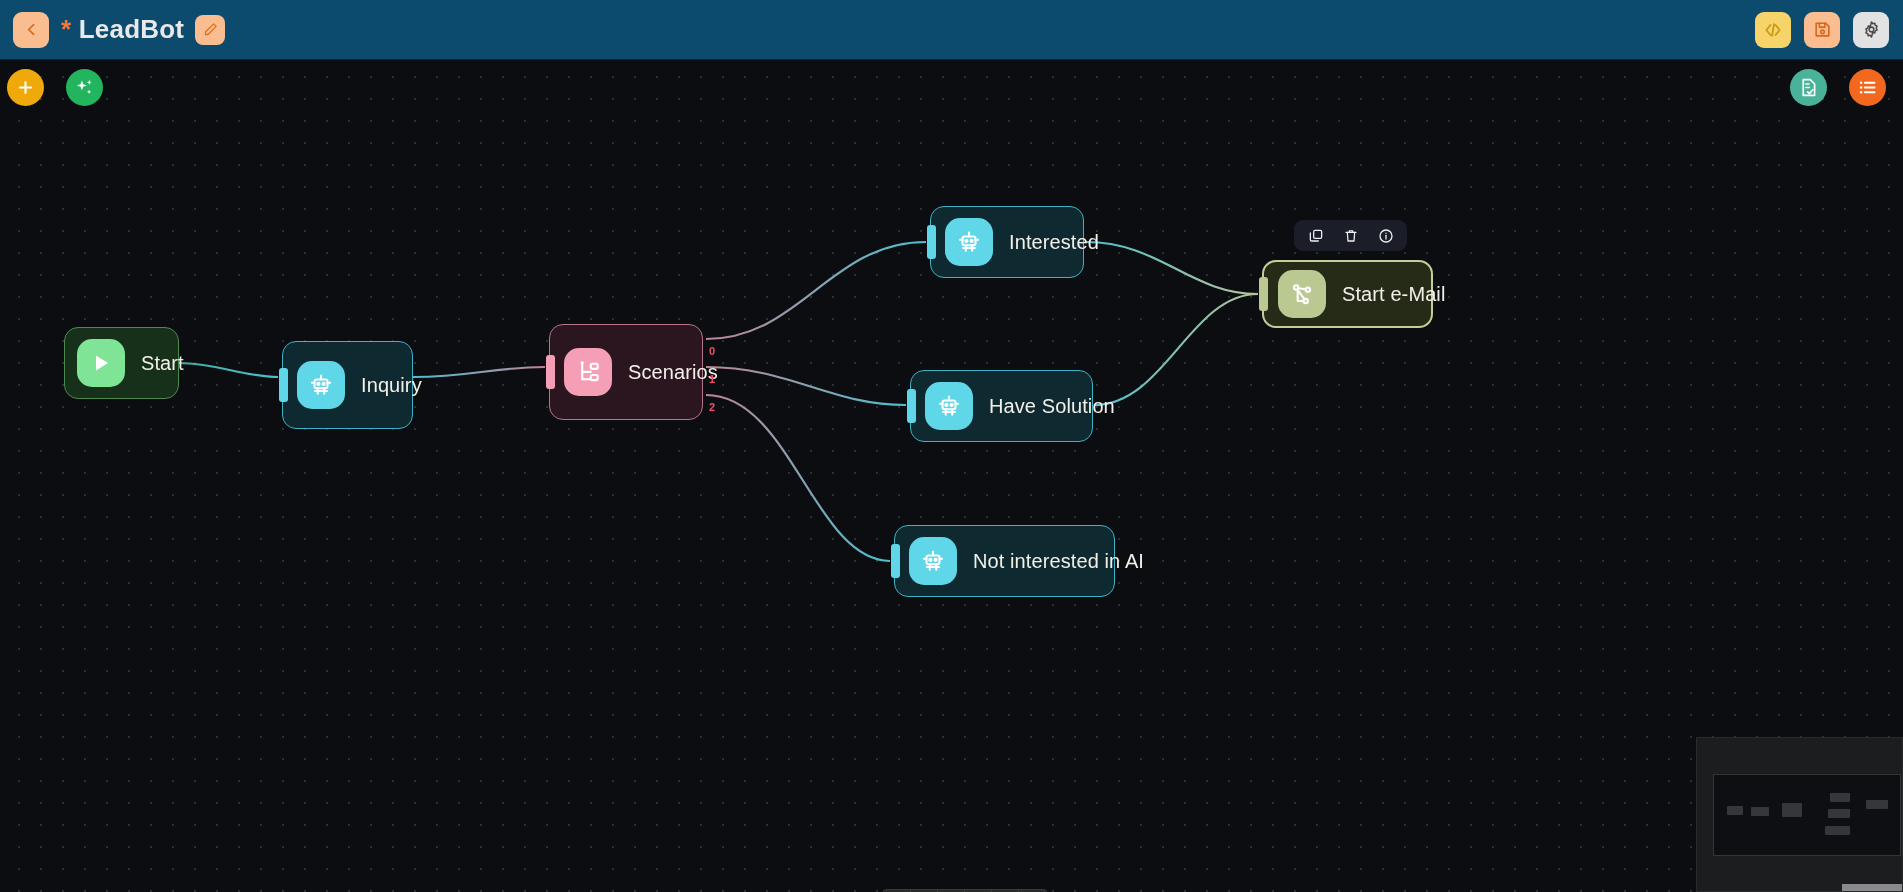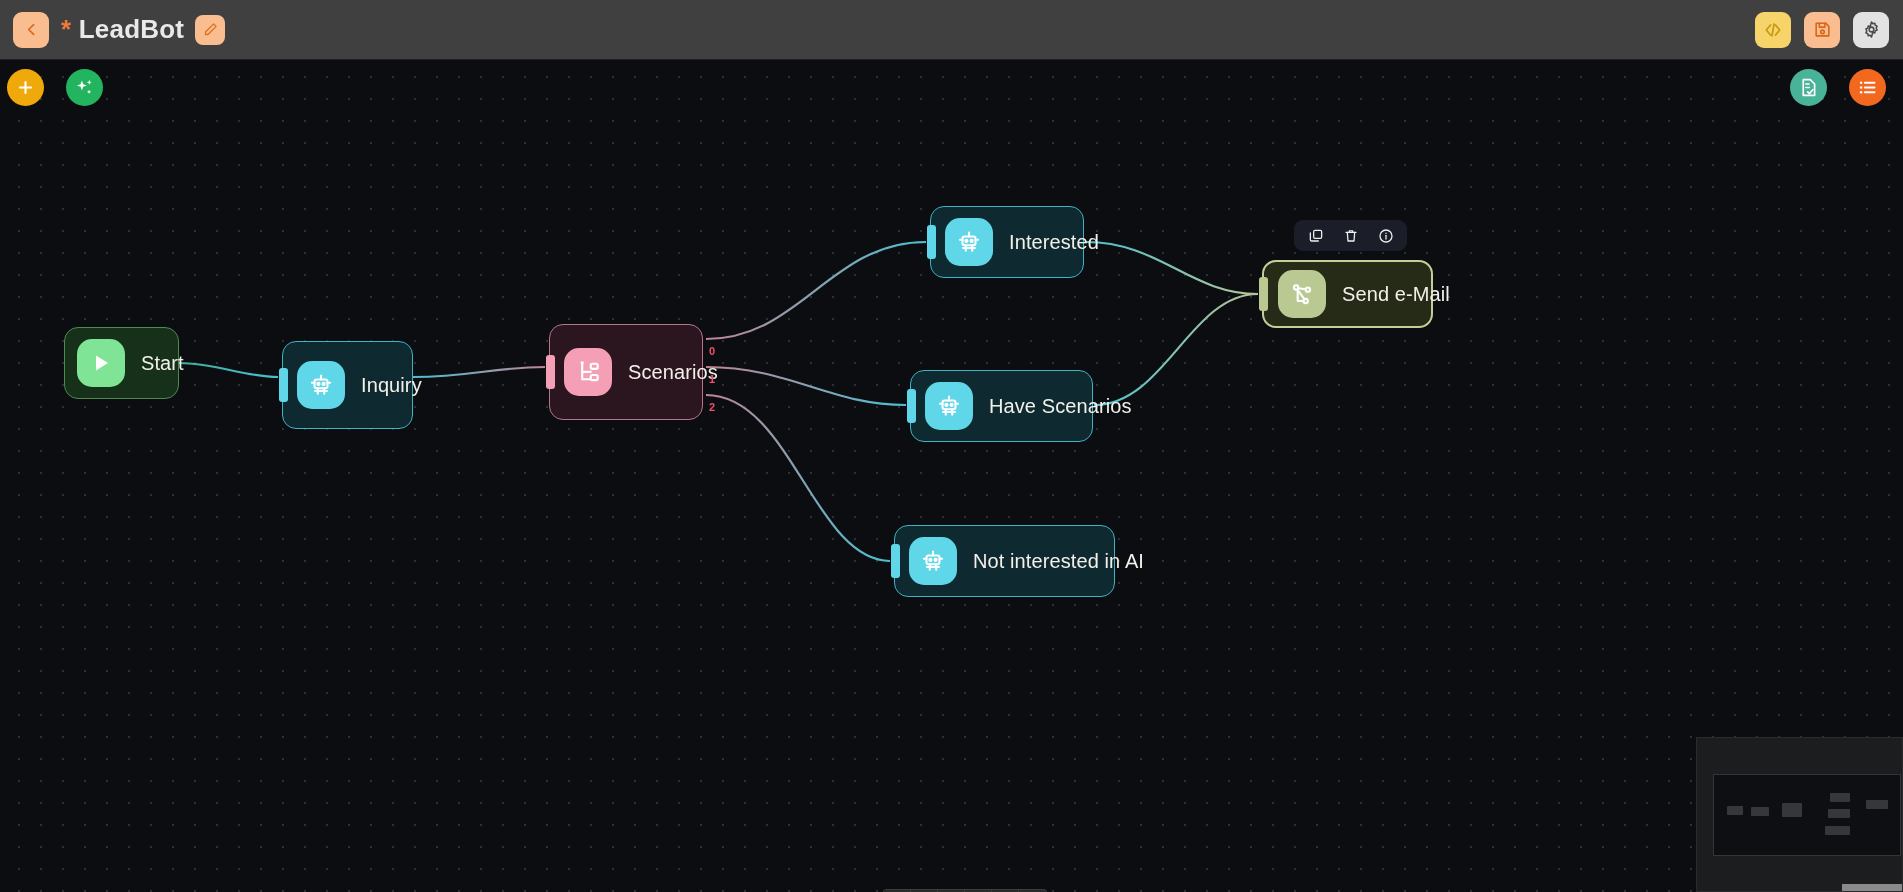--- a/index.html
+++ b/index.html
@@ -7,21 +7,21 @@
     width: 1903px; height: 892px;
     background: #0c0d11;
     font-family: "Liberation Sans", sans-serif;
     overflow: hidden;
   }
 
   
   .header {
     position: absolute; top:0; left:0;
     width: 1903px; height: 60px;
-    background: #404040;
+    background: #0c4a6e;
     border-bottom: 1px solid #1d1f25;
     display:flex; align-items:center;
     z-index: 40;
   }
   .hdr-left { display:flex; align-items:center; gap:12px; padding-left:13px; }
   .sq-btn {
     width:36px; height:36px; border-radius:9px;
     display:flex; align-items:center; justify-content:center;
     border:none; cursor:pointer;
   }
@@ -317,21 +317,21 @@
           <line x1="12" y1="3.2" x2="12" y2="7"></line>
           <circle cx="9.6" cy="11" r="1" fill="#fff"></circle>
           <circle cx="14.4" cy="11" r="1" fill="#fff"></circle>
           <line x1="3.6" y1="10" x2="6" y2="10"></line>
           <line x1="18" y1="10" x2="20.4" y2="10"></line>
           <line x1="9" y1="15" x2="9" y2="20"></line>
           <line x1="15" y1="15" x2="15" y2="20"></line>
           <line x1="6.5" y1="17.6" x2="17.5" y2="17.6"></line>
         </svg>
     </div>
-    <div class="lbl">Have Scenarios</div>
+    <div class="lbl">Have Solution</div>
   </div>
 
   <div class="node agent" style="left:894px; top:465px; width:221px; height:72px;">
     <div class="handle in-cyan"></div>
     <div class="ico">
       <svg width="26" height="26" viewBox="0 0 24 24" fill="none" stroke="#fff" stroke-width="1.9" stroke-linecap="round" stroke-linejoin="round">
           <rect x="6" y="7" width="12" height="8" rx="2"></rect>
           <line x1="12" y1="3.2" x2="12" y2="7"></line>
           <circle cx="9.6" cy="11" r="1" fill="#fff"></circle>
           <circle cx="14.4" cy="11" r="1" fill="#fff"></circle>
@@ -373,21 +373,21 @@
     <div class="ico">
       <svg width="26" height="26" viewBox="0 0 24 24" fill="none" stroke="#fff" stroke-width="1.9" stroke-linecap="round" stroke-linejoin="round">
           <circle cx="6.6" cy="6" r="2"></circle>
           <circle cx="17.4" cy="8" r="2"></circle>
           <circle cx="15.4" cy="18.5" r="2"></circle>
           <path d="M8.5 6.6 L15.5 7.6"></path>
           <path d="M7.6 7.8 L14.4 16.9"></path>
           <path d="M8 8.2 V18.5 H13.4"></path>
         </svg>
     </div>
-    <div class="lbl">Send e-Mail</div>
+    <div class="lbl">Start e-Mail</div>
   </div>
 
   <div class="controls">
     <div class="cbtn">
       
     </div>
     <div class="cbtn">
       
     </div>
     <div class="cbtn">

